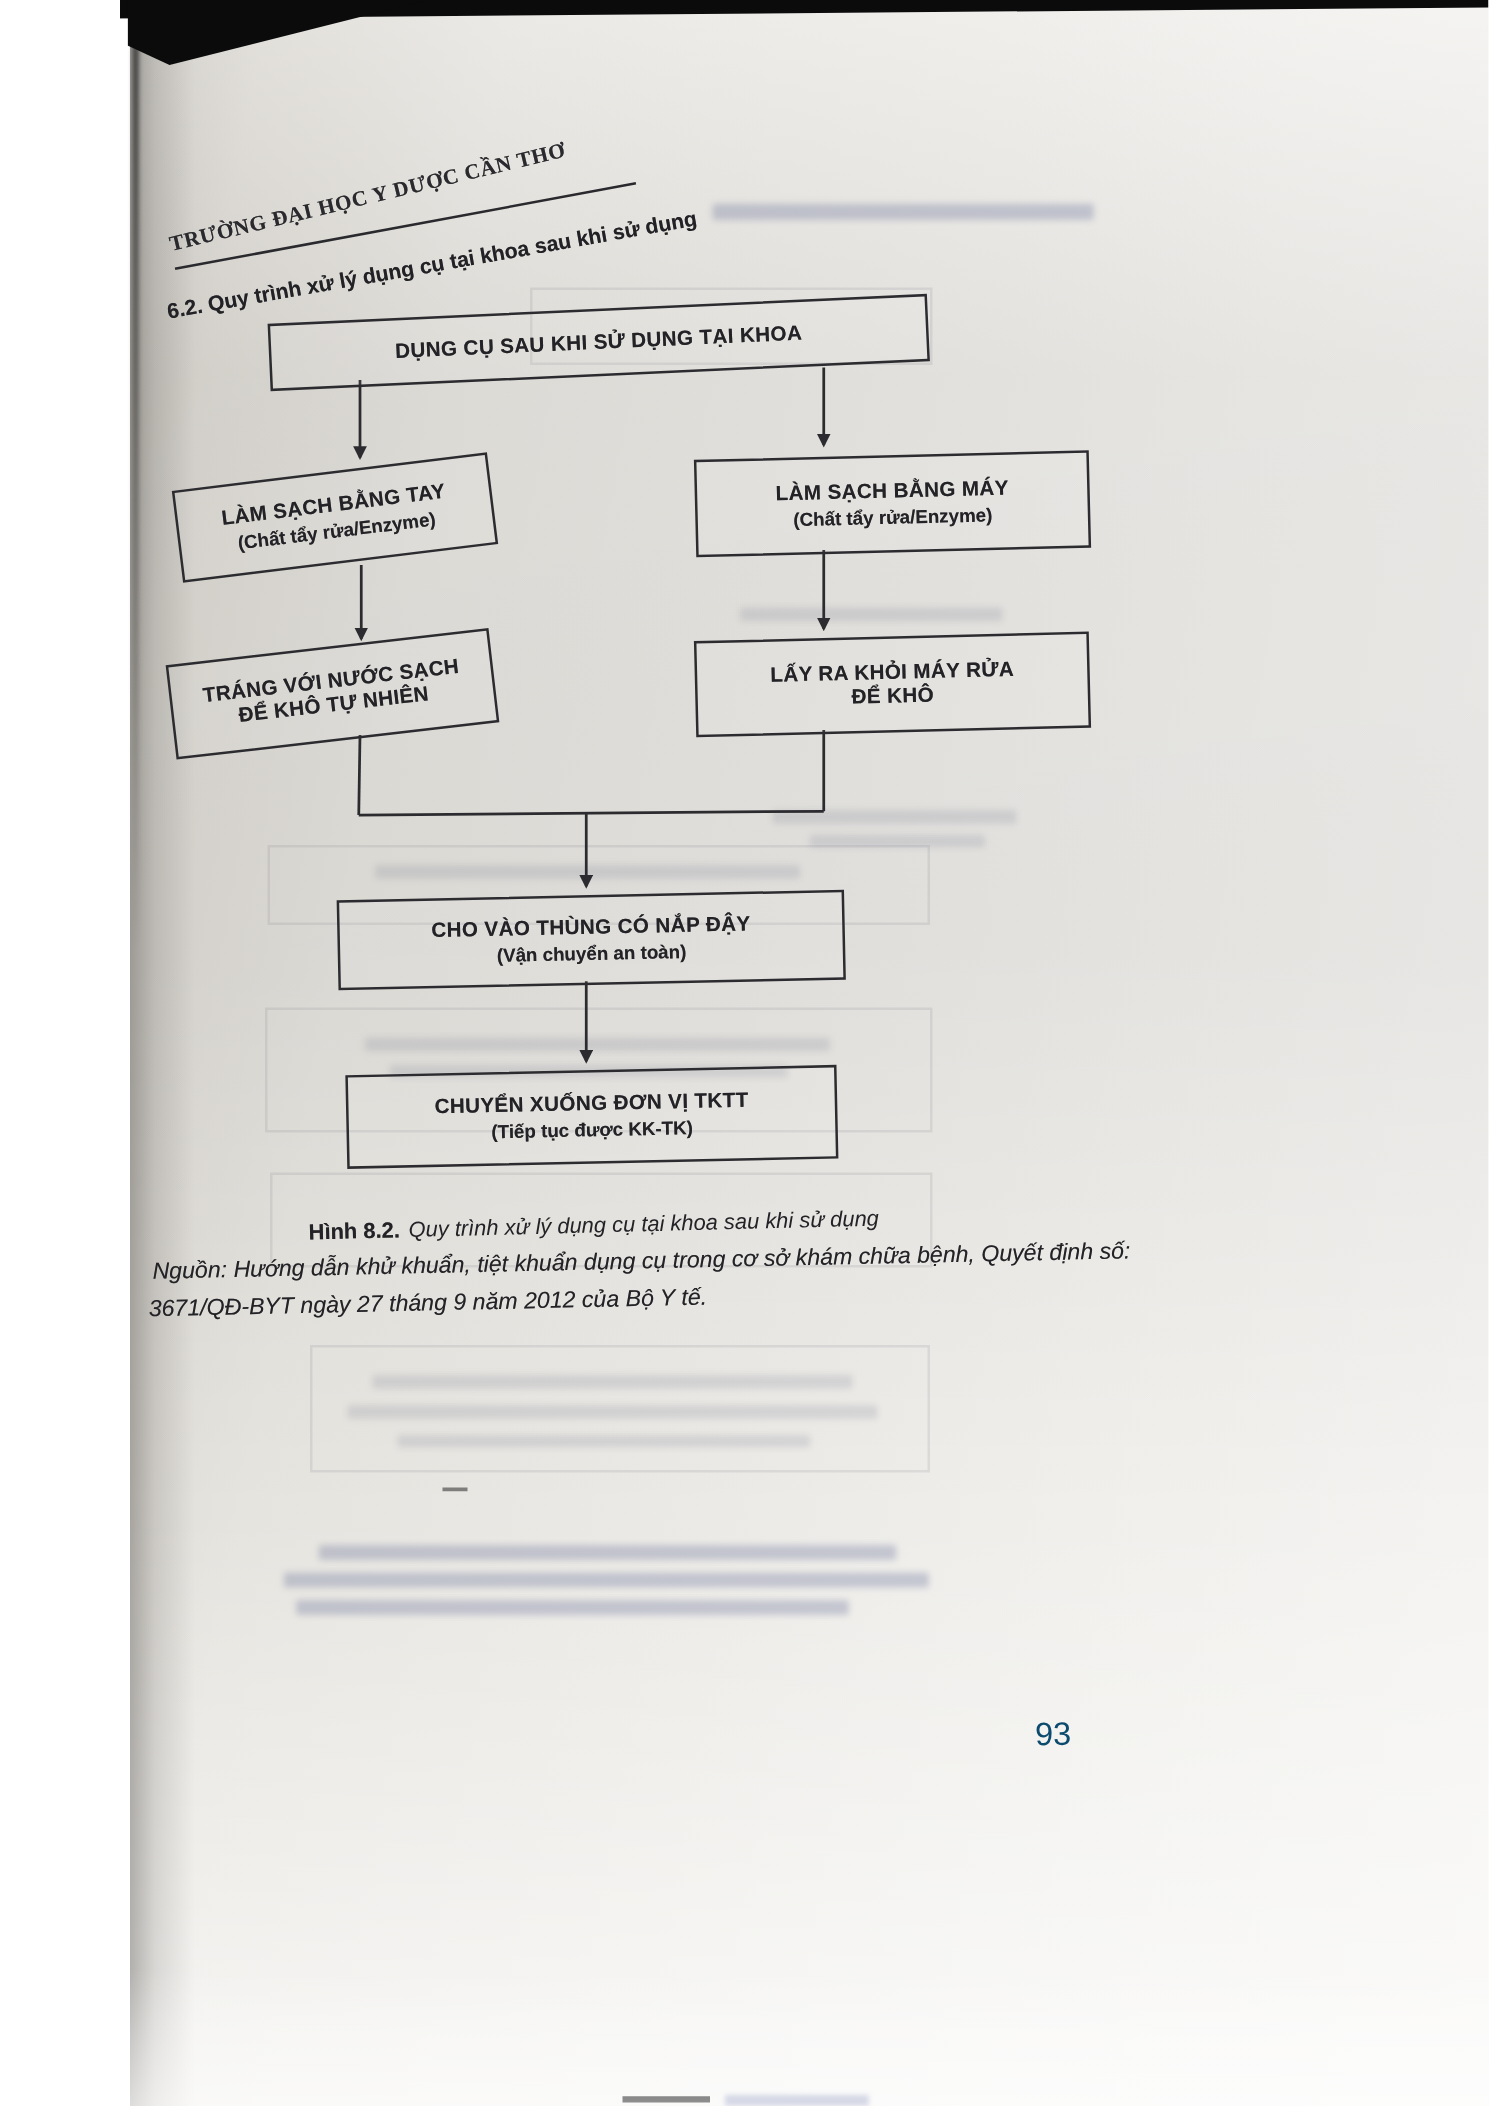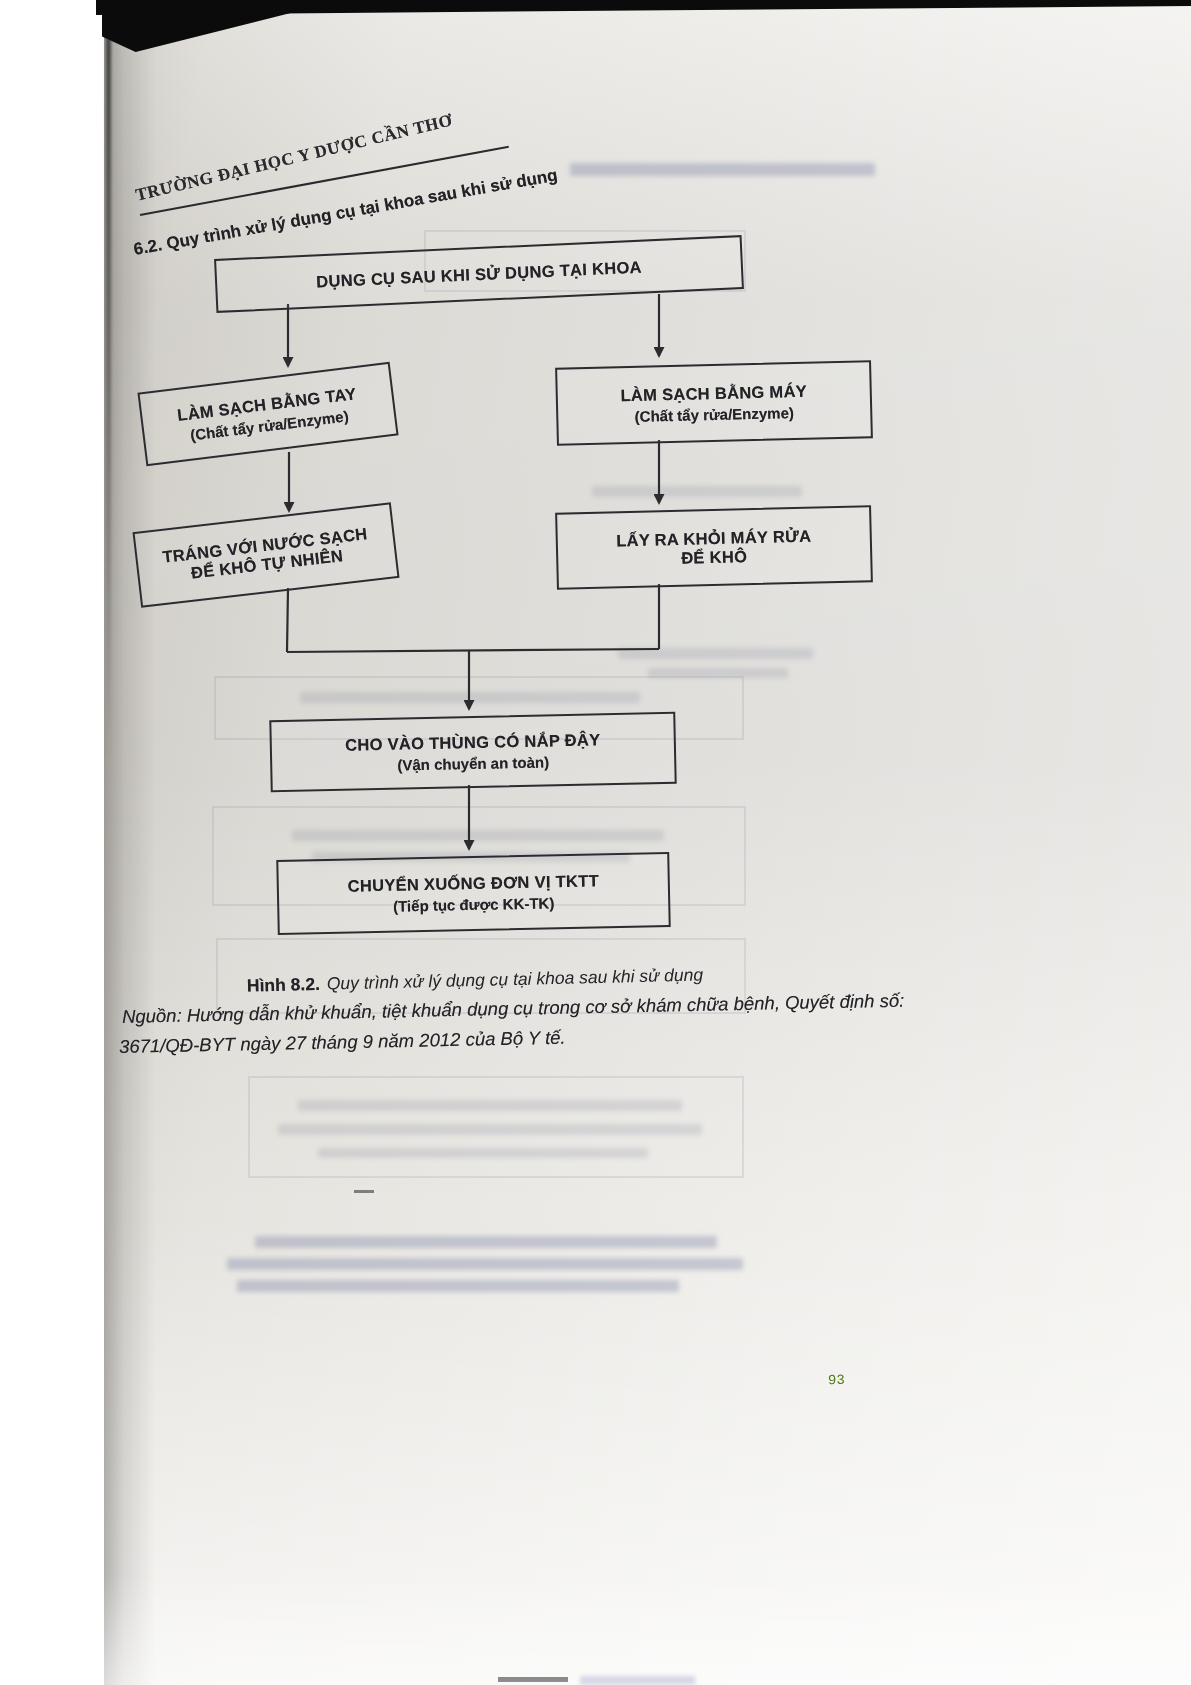--- a/index.html
+++ b/index.html
@@ -81,22 +81,22 @@
   .cap-label { font-weight:700; text-shadow:0 0 0.5px rgba(35,35,40,0.5); }
   .cap-text  { font-style:italic; margin-left:7px; }
   .src {
     position:absolute; font-style:italic; font-size:18.5px; color:#232327; white-space:nowrap;
     transform: rotate(-1.2deg); transform-origin:left center; text-shadow:0 0 0.4px rgba(35,35,40,0.4);
   }
   .src-1 { left:122px; top:1006px; }
   .src-2 { left:119px; top:1036px; }
 
   .pagenum {
-    position:absolute; left:828px; top:1372px; font-size:14px; color:#4d7c0f;
-    font-family:Liberation Mono, monospace; transform:rotate(-1deg);
+    position:absolute; left:828px; top:1372px; font-size:26px; color:#0c4a6e;
+    font-family:Liberation Sans, sans-serif; transform:rotate(-1deg);
   }
 
   
   .gbox { position:absolute; border:2px solid rgba(125,125,138,0.16); pointer-events:none; }
   .gbar { position:absolute; background:rgba(120,125,145,0.20); filter:blur(2.5px); border-radius:2px; pointer-events:none; }
   .gbar.blue { background:rgba(95,105,150,0.30); }
   .mark { position:absolute; background:rgba(40,40,40,0.55); }
   .bottom-line   { position:absolute; left:498px; top:1677px; width:70px; height:5px; background:#0d0d0d; }
   .bottom-smudge { position:absolute; left:580px; top:1676px; width:115px; height:9px; background:rgba(70,85,150,0.45); filter:blur(2px); }
 </style>

